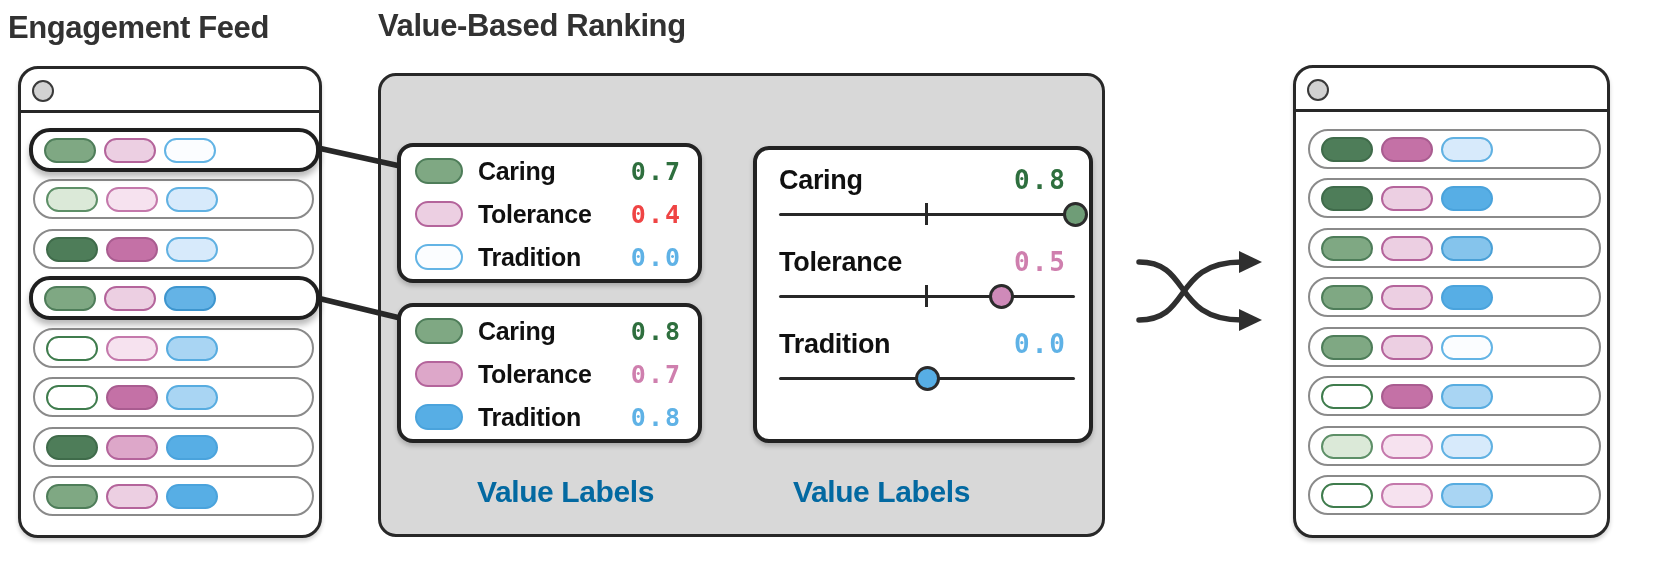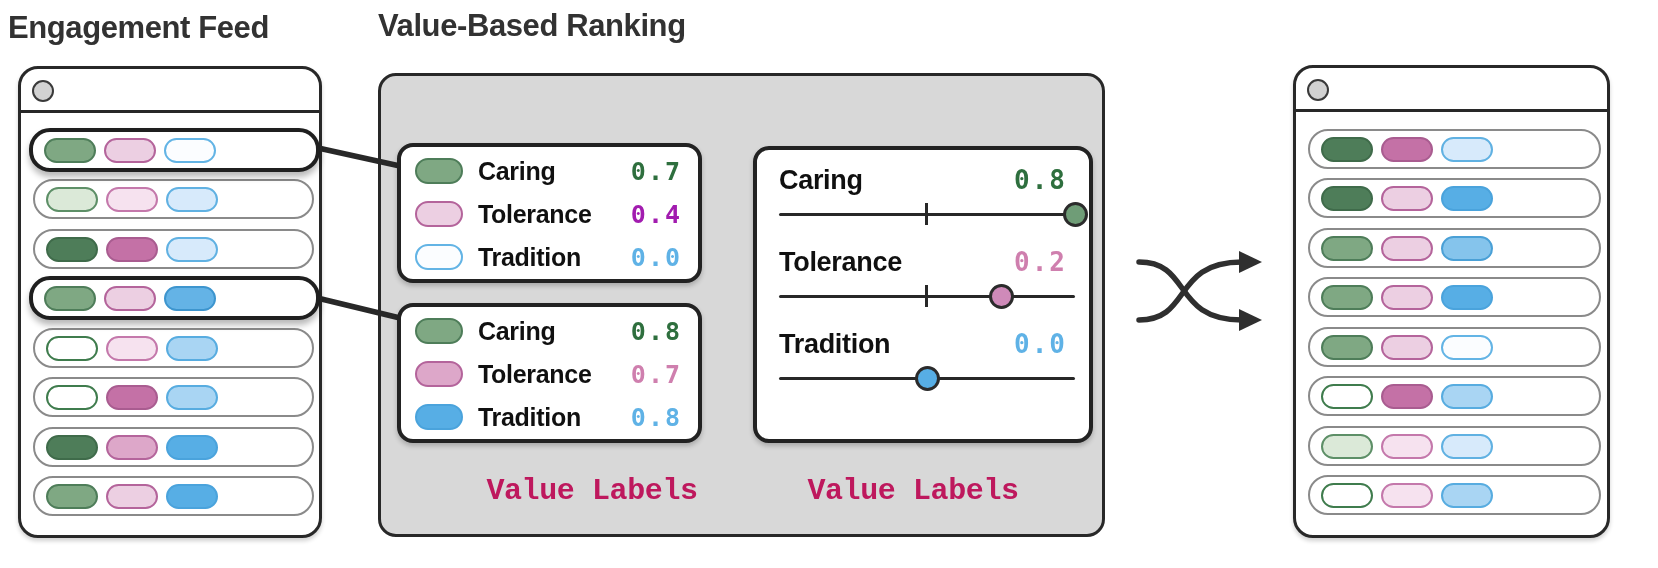--- a/index.html
+++ b/index.html
@@ -44,22 +44,22 @@
   .w-value{position:absolute;right:22px;font-family:"DejaVu Sans Mono",monospace;
     font-weight:700;font-size:26px;letter-spacing:2px;}
   .w-track{position:absolute;left:22px;width:296px;height:3px;background:#282828;border-radius:2px;}
   .w-tick{position:absolute;width:3px;height:22px;background:#282828;}
   .w-handle{position:absolute;width:25px;height:25px;border-radius:50%;
     border:3px solid #2b2b2b;box-sizing:border-box;z-index:2;}
 
   .llm-chip{position:absolute;left:24px;top:384px;width:63px;height:63px;background:#3b3b3b;
     border-radius:15px;display:flex;align-items:center;justify-content:center;z-index:2;}
   .llm-chip span{color:#fff;font-weight:700;font-size:22px;letter-spacing:0.5px;}
-  .panel-caption{position:absolute;top:384px;height:63px;line-height:63px;text-align:center;
-    font-weight:700;font-size:30px;color:#be185d;letter-spacing:-0.4px;z-index:2;white-space:nowrap;font-family:Liberation Mono, monospace;}
+  .panel-caption{position:absolute;top:384px;height:63px;line-height:63px;
+    font-weight:700;font-size:30px;color:#0369a1;letter-spacing:-0.4px;z-index:2;white-space:nowrap;}
   #caption-labels{left:96px;width:230px;}
   #caption-weights{left:412px;width:240px;}
 </style>
 </head>
 <body>
 
 <div class="canvas">
 
   <div class="fig-title" style="left:8px;top:10px;width:320px;">Engagement Feed</div>
   <div class="fig-title" style="left:378px;top:8px;width:727px;">Value-Based Ranking</div>
@@ -125,21 +125,21 @@
   <div class="panel">
     <div class="value-card" style="top:67px;">
         <div class="vc-row" style="top: 10px;">
           <span class="vc-pill" style="background: rgb(127, 168, 131); border-color: rgb(78, 125, 89);"></span>
           <span class="vc-label">Caring</span>
           <span class="vc-value" style="color: rgb(46, 111, 62);">0.7</span>
         </div>
         <div class="vc-row" style="top: 53px;">
           <span class="vc-pill" style="background: rgb(236, 207, 226); border-color: rgb(180, 100, 155);"></span>
           <span class="vc-label">Tolerance</span>
-          <span class="vc-value" style="color: #a21caf;">0.4</span>
+          <span class="vc-value" style="color: #ef4444;">0.4</span>
         </div>
         <div class="vc-row" style="top: 96px;">
           <span class="vc-pill" style="background: rgb(251, 253, 255); border-color: rgb(99, 180, 229);"></span>
           <span class="vc-label">Tradition</span>
           <span class="vc-value" style="color: rgb(95, 178, 230);">0.0</span>
         </div>
       </div>
     <div class="value-card" style="top:227px;">
         <div class="vc-row" style="top: 10px;">
           <span class="vc-pill" style="background: rgb(127, 168, 131); border-color: rgb(78, 125, 89);"></span>
@@ -157,21 +157,21 @@
           <span class="vc-value" style="color: rgb(95, 178, 230);">0.8</span>
         </div>
       </div>
     <div class="weights-card" id="weights-card">
         <div class="w-label" style="top: 15px;">Caring</div>
         <div class="w-value" style="top: 15px; color: rgb(46, 111, 62);">0.8</div>
         <div class="w-track" style="top: 63px;"></div>
         <div class="w-tick" style="left: 168px; top: 53px;"></div>
         <div class="w-handle" style="left: 305.5px; top: 52px; background: rgb(111, 157, 119);"></div>
         <div class="w-label" style="top: 97px;">Tolerance</div>
-        <div class="w-value" style="top: 97px; color: rgb(207, 127, 174);">0.2</div>
+        <div class="w-value" style="top: 97px; color: rgb(207, 127, 174);">0.5</div>
         <div class="w-track" style="top: 145px;"></div>
         <div class="w-tick" style="left: 168px; top: 135px;"></div>
         <div class="w-handle" style="left: 231.5px; top: 134px; background: rgb(207, 138, 185);"></div>
         <div class="w-label" style="top: 179px;">Tradition</div>
         <div class="w-value" style="top: 179px; color: rgb(95, 178, 230);">0.0</div>
         <div class="w-track" style="top: 227px;"></div>
         <div class="w-tick" style="left: 168px; top: 217px;"></div>
         <div class="w-handle" style="left: 157.5px; top: 216px; background: rgb(87, 174, 229);"></div>
       </div>
     <div class="panel-caption" id="caption-labels">Value Labels</div>

